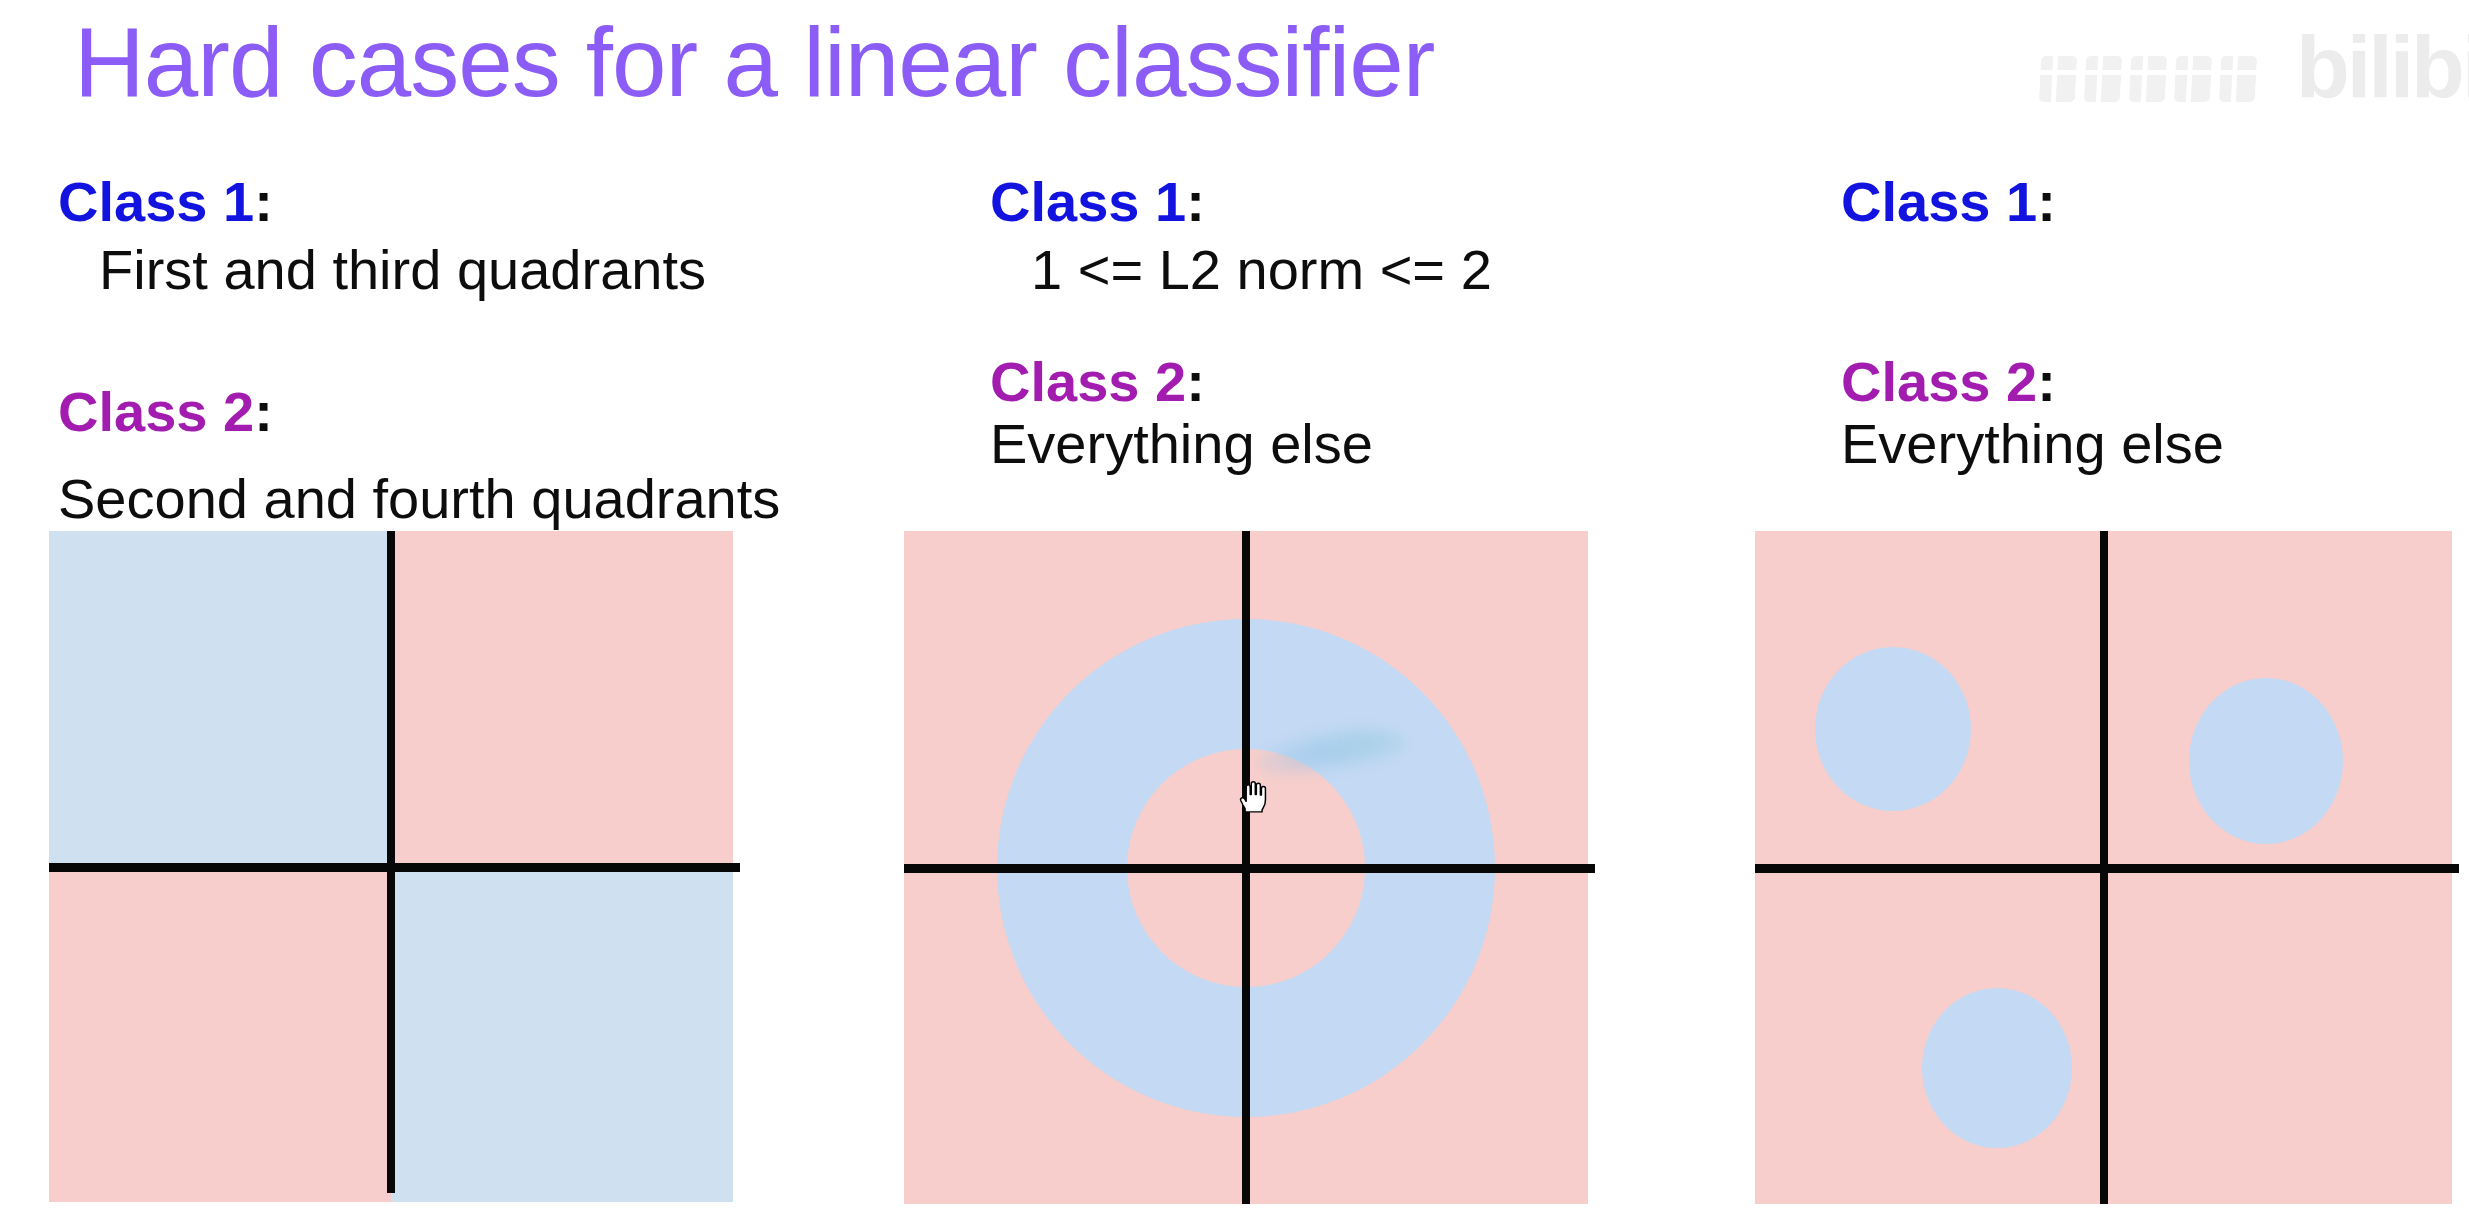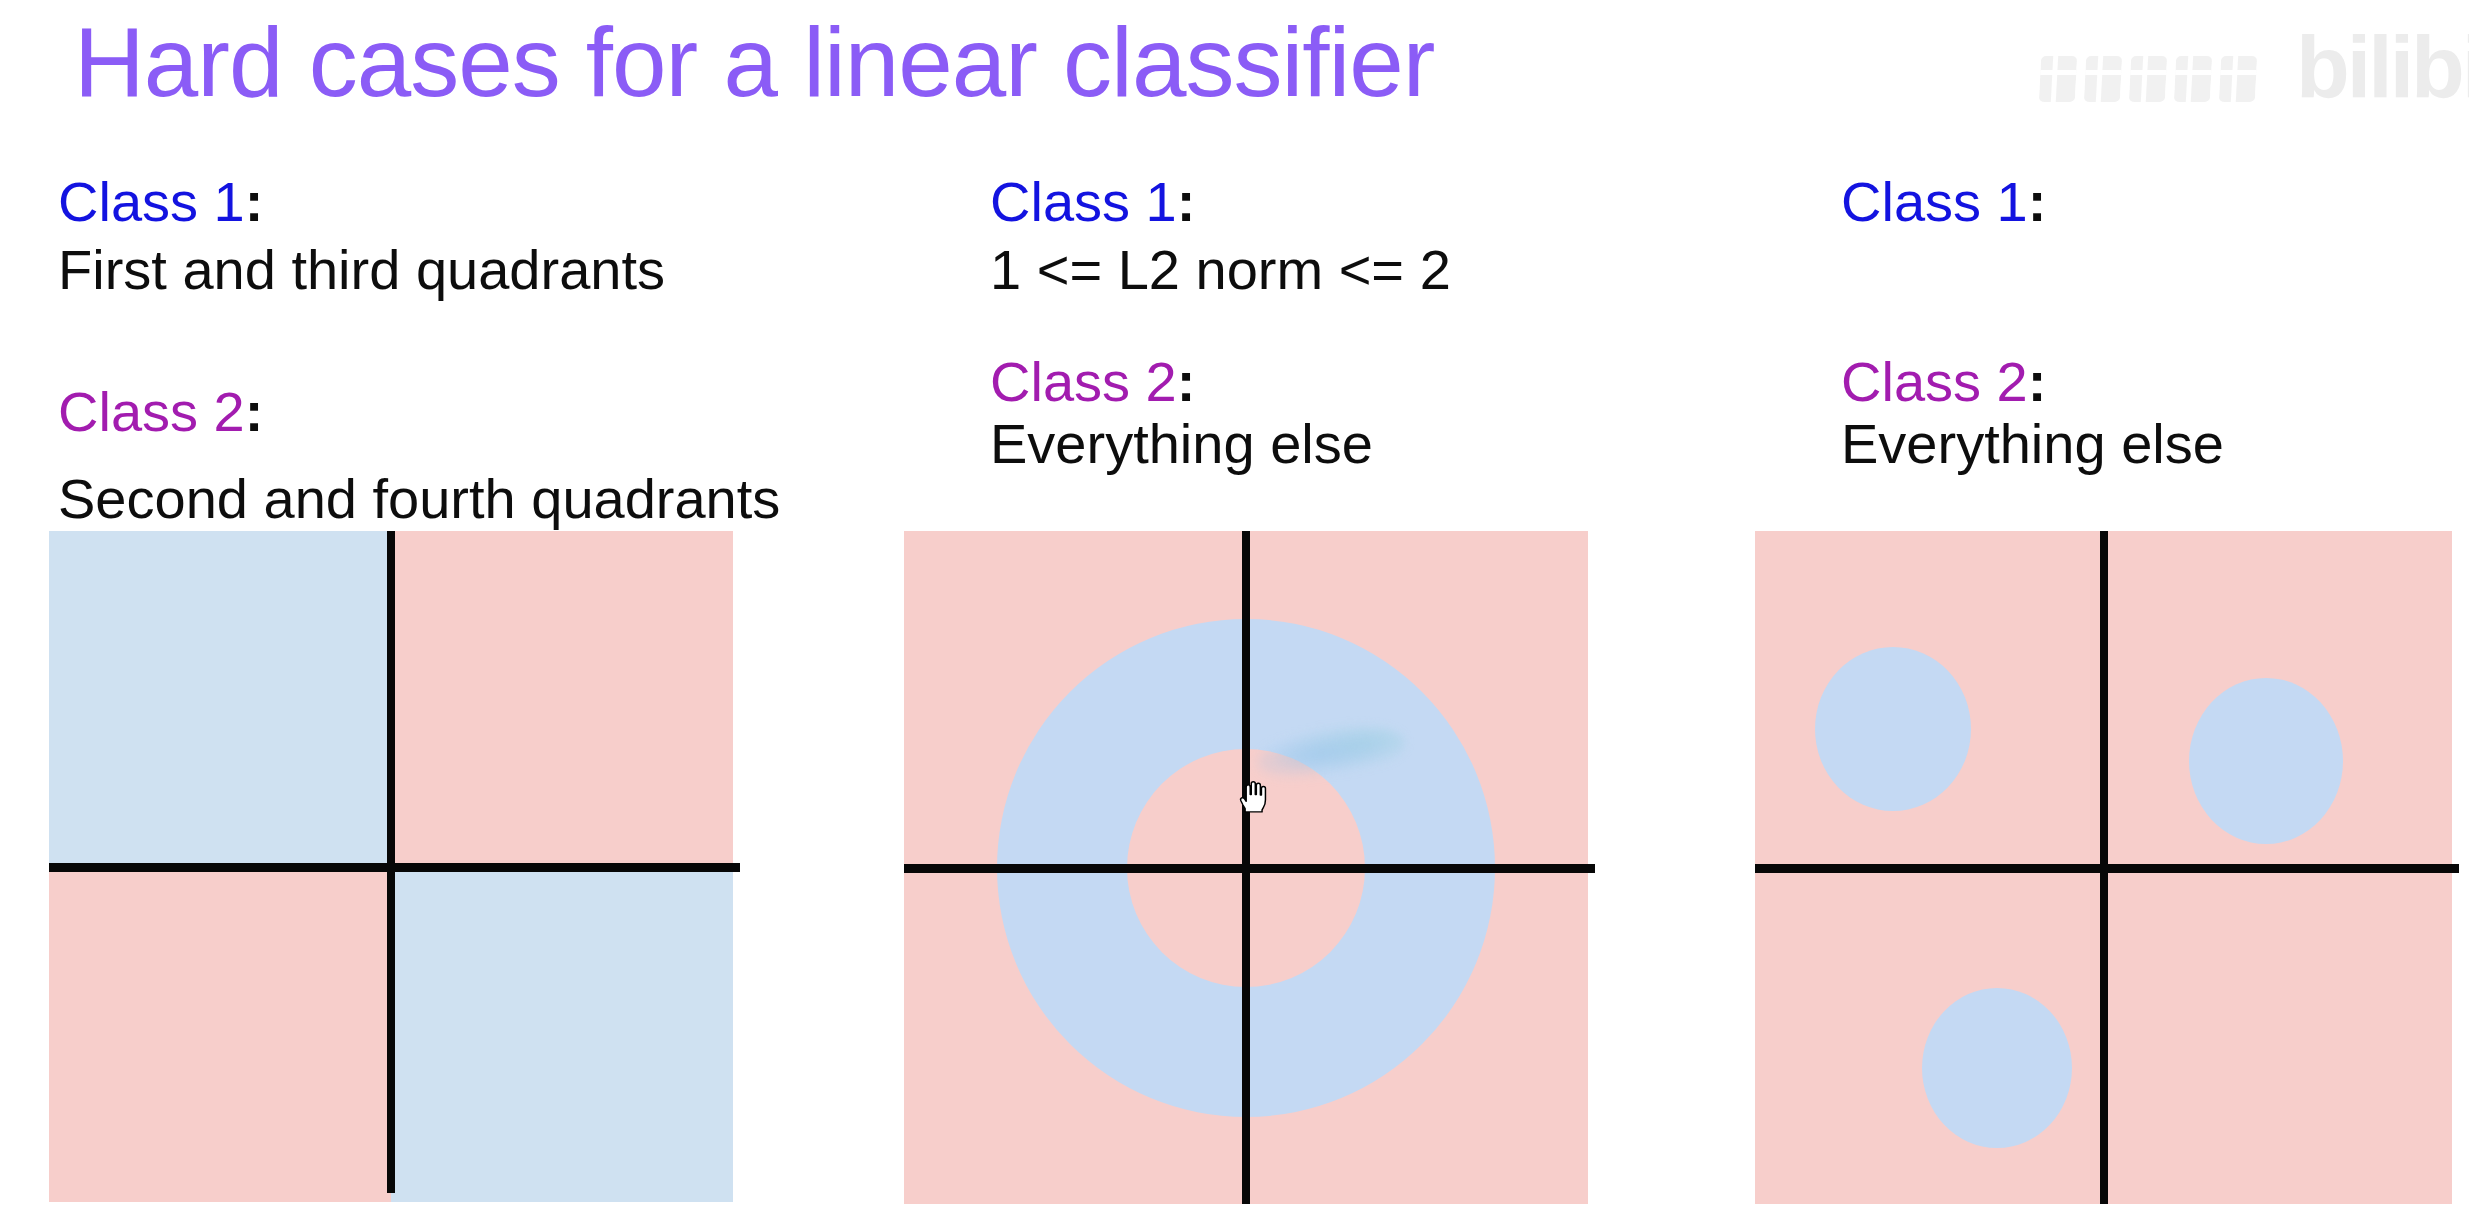--- a/index.html
+++ b/index.html
@@ -30,24 +30,24 @@
   }
   .wm-brand{
     position:absolute;left:2296px;top:14px;
     font-size:88px;line-height:1.2;font-weight:bold;
     color:#ececec;letter-spacing:-3px;white-space:nowrap;
   }
 
   
   .tline{position:absolute;font-size:56px;line-height:1;white-space:nowrap;color:#0d0d0d;}
   .col1{left:58px;}  .col2{left:990px;}  .col3{left:1841px;}
-  .t-class1{top:174px;} .t-desc1{top:242px;}
+  .t-class1{top:174px;} .t-desc1{top:242px;margin-left:41px;}
   .t-class2-a{top:384px;} .t-desc2-a{top:471px;}   
   .t-class2-b{top:354px;} .t-desc2-b{top:416px;}   
-  .lbl{font-weight:normal;text-align:center;}
+  .lbl{font-weight:bold;text-align:center;}
   .blue{color:#1313e0;}
   .red{color:#a21caf;}
   .colon{color:#0d0d0d;font-weight:bold;}
 
   
   .board{position:absolute;top:531px;}
   .board1{left:49px;width:684px;height:671px;}
   .board2{left:904px;width:684px;height:673px;background:#f7cecb;}
   .board3{left:1755px;width:697px;height:673px;background:#f7cecb;}
 

